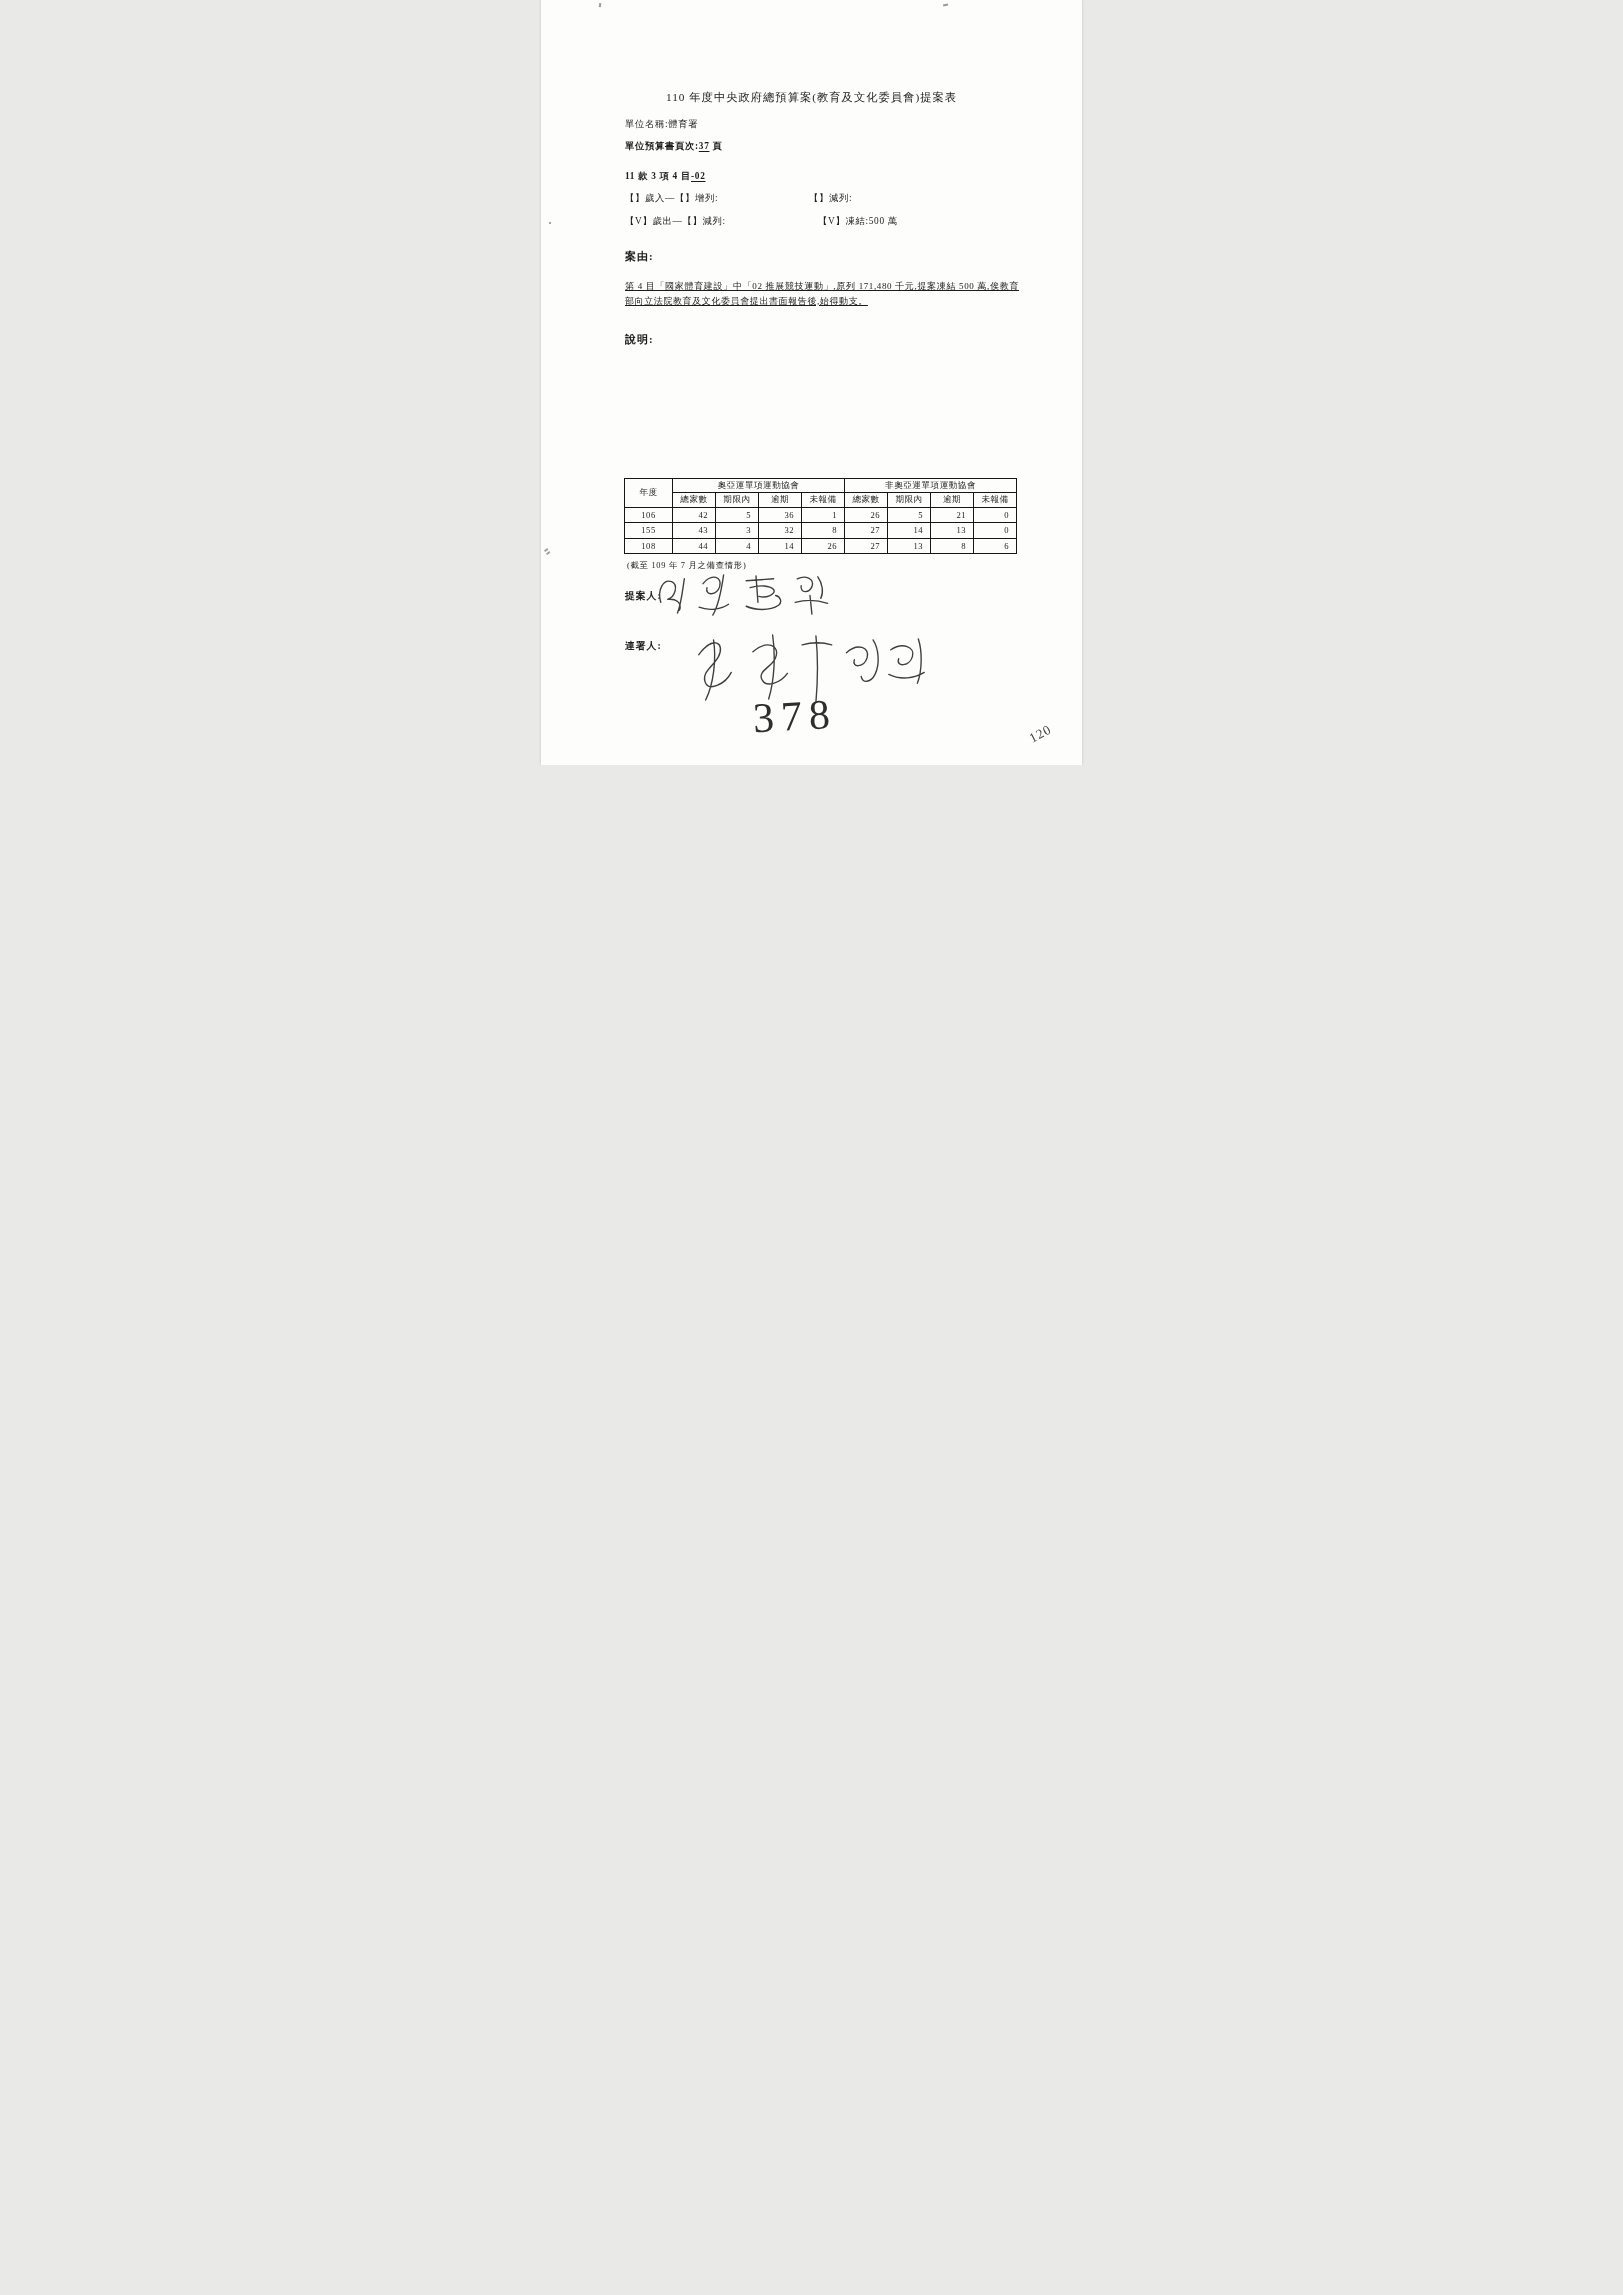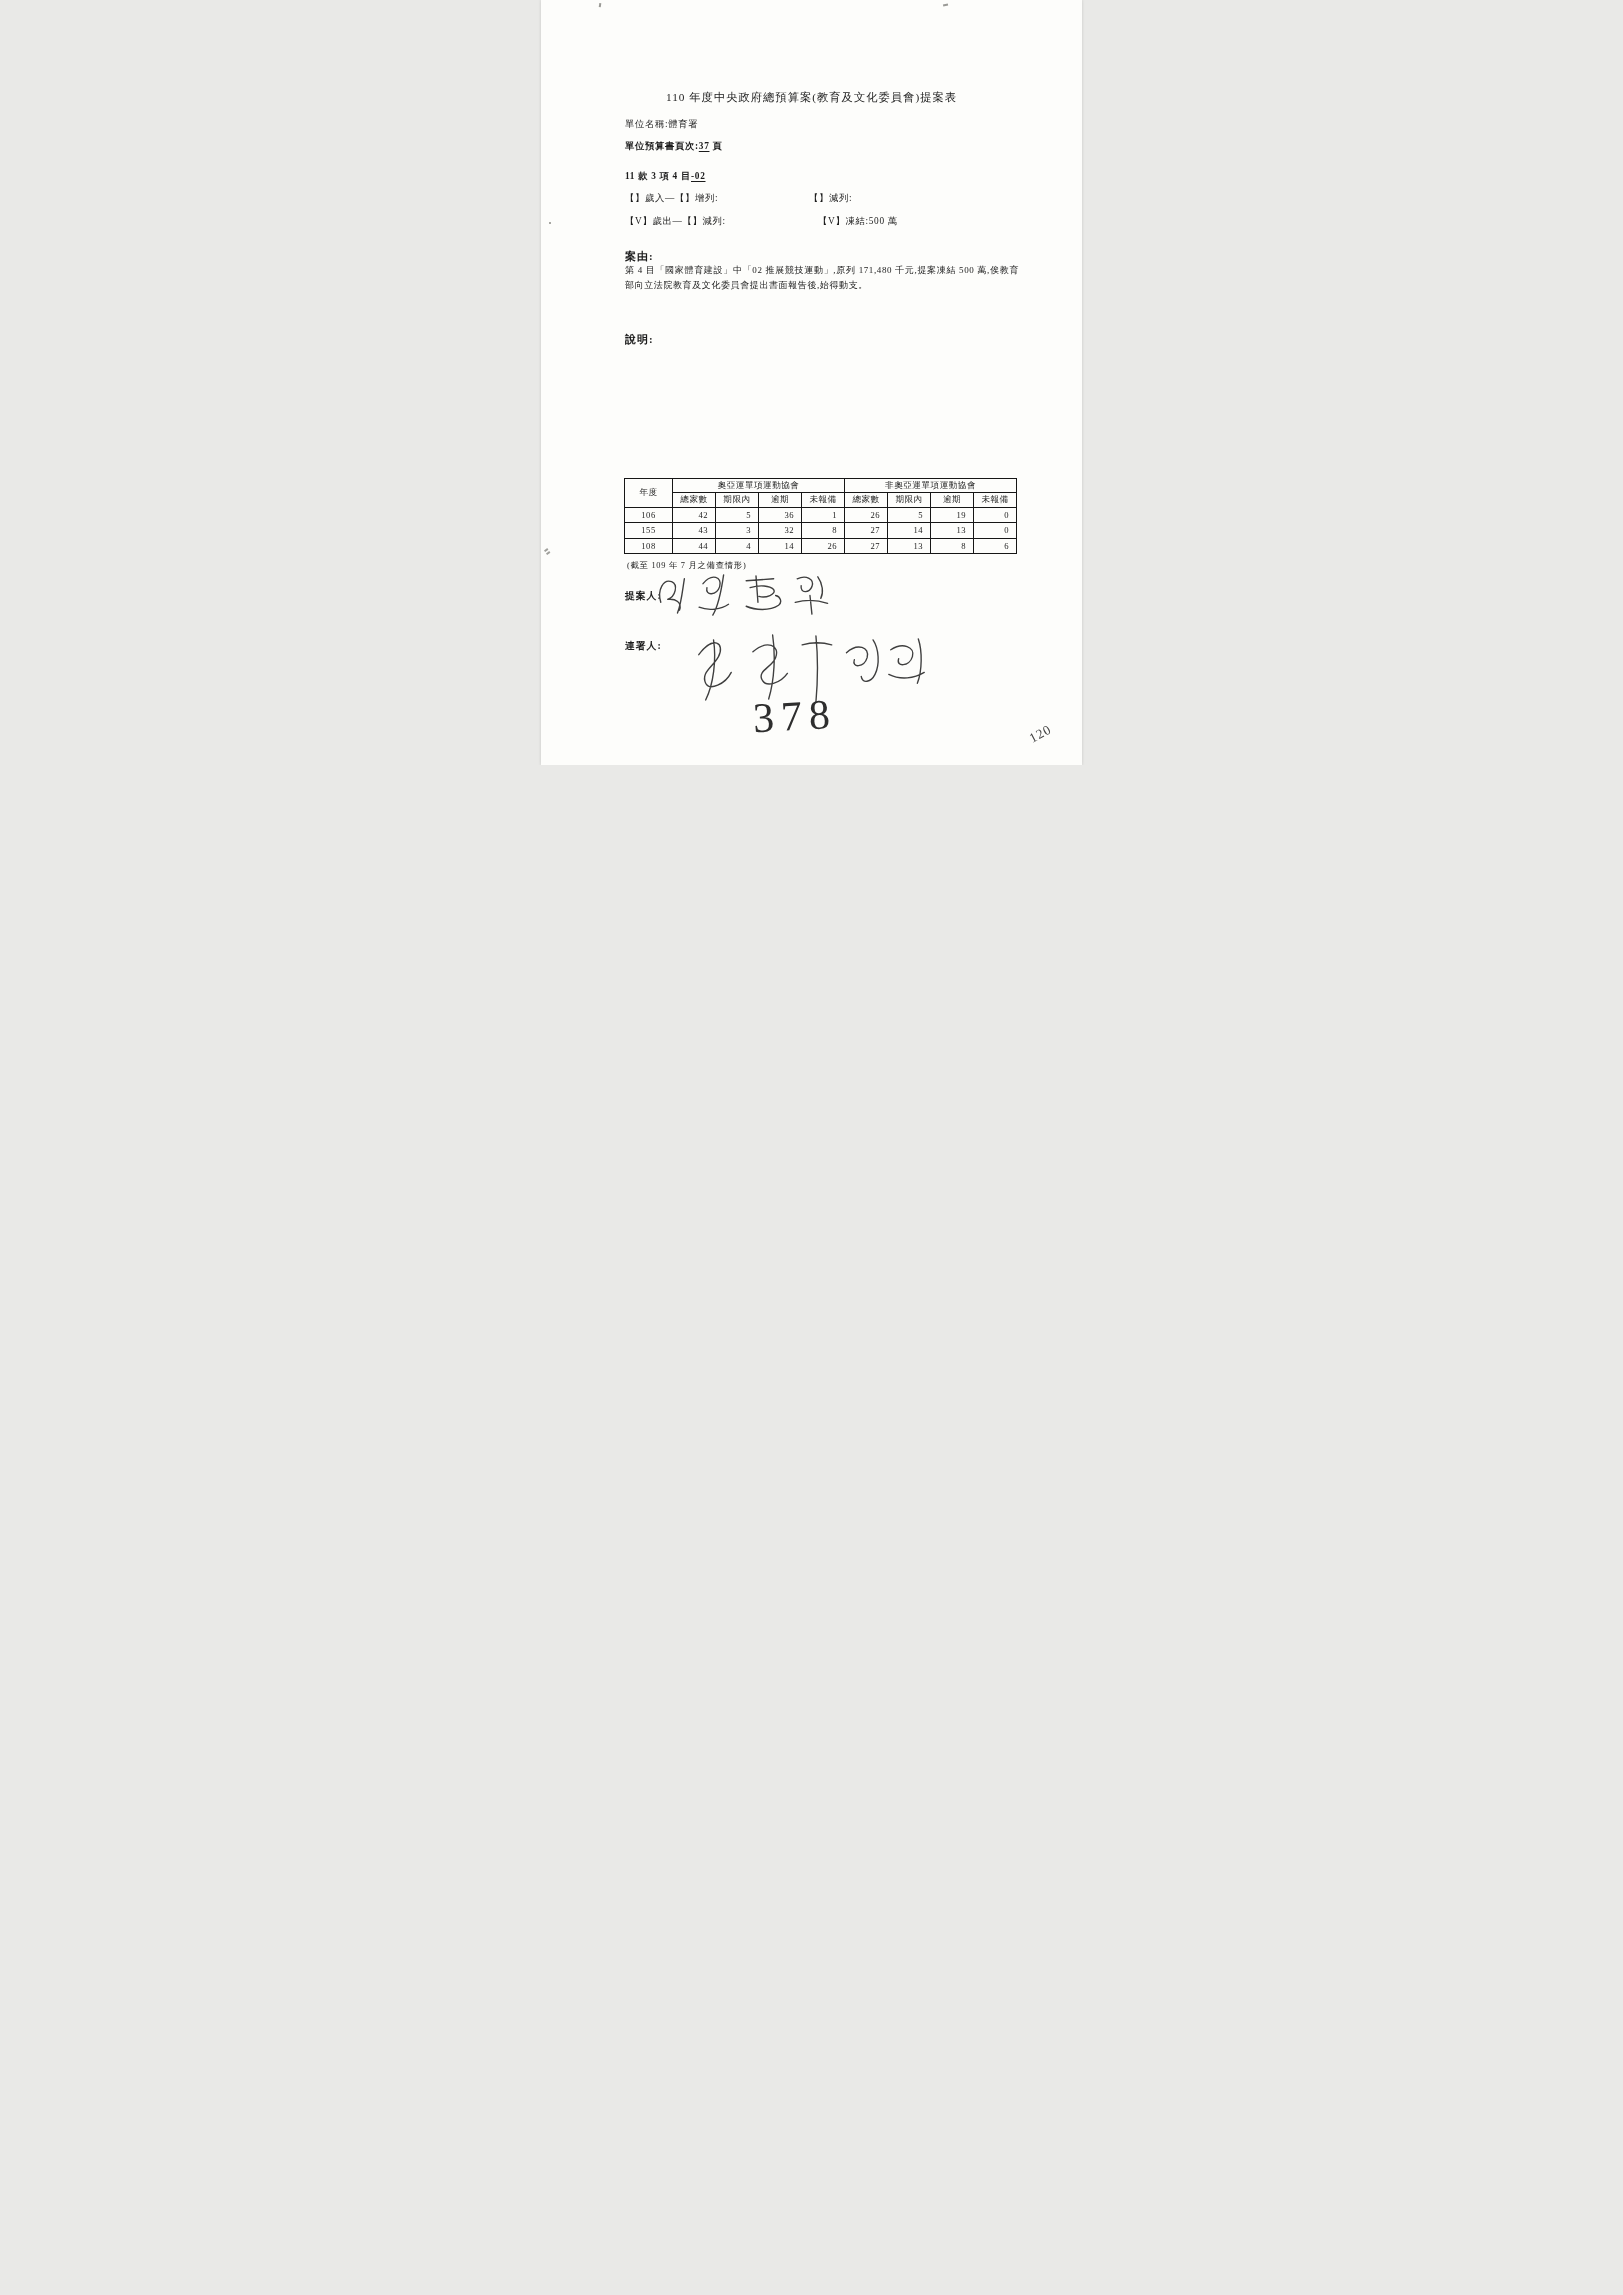--- a/index.html
+++ b/index.html
@@ -37,21 +37,21 @@
   .cb-left2 { display:inline-block; width:193px; }
 
   .heading { left:84px; font-size:11px; font-weight:bold; letter-spacing:1px; }
   .case-h { top:249px; }
   .exp-h  { top:332px; }
 
   .body-text {
     left:84px; width:394px; font-size:9px; line-height:14.5px;
     letter-spacing:0.6px; text-align:justify; text-justify:inter-ideograph;
   }
-  .case-b { top:263px; }
+  .case-b { top:279px;text-decoration:underline; }
   .exp-b  { top:346px; }
 
   table.cmp {
     position:absolute; left:83px; top:478px; width:390px;
     border-collapse:collapse; font-size:8.6px; table-layout:fixed;
     border:1px solid #161616;
   }
   table.cmp td {
     border:0.7px solid #161616; text-align:center; padding:0.5px 1.5px; height:15.2px;
     letter-spacing:0.5px;
@@ -142,21 +142,21 @@
         <td>未報備</td>
       </tr>
       <tr>
         <td>106</td>
         <td class="num">42</td>
         <td class="num">5</td>
         <td class="num">36</td>
         <td class="num">1</td>
         <td class="num">26</td>
         <td class="num">5</td>
-        <td class="num">19</td>
+        <td class="num">21</td>
         <td class="num">0</td>
       </tr>
       <tr>
         <td>155</td>
         <td class="num">43</td>
         <td class="num">3</td>
         <td class="num">32</td>
         <td class="num">8</td>
         <td class="num">27</td>
         <td class="num">14</td>

